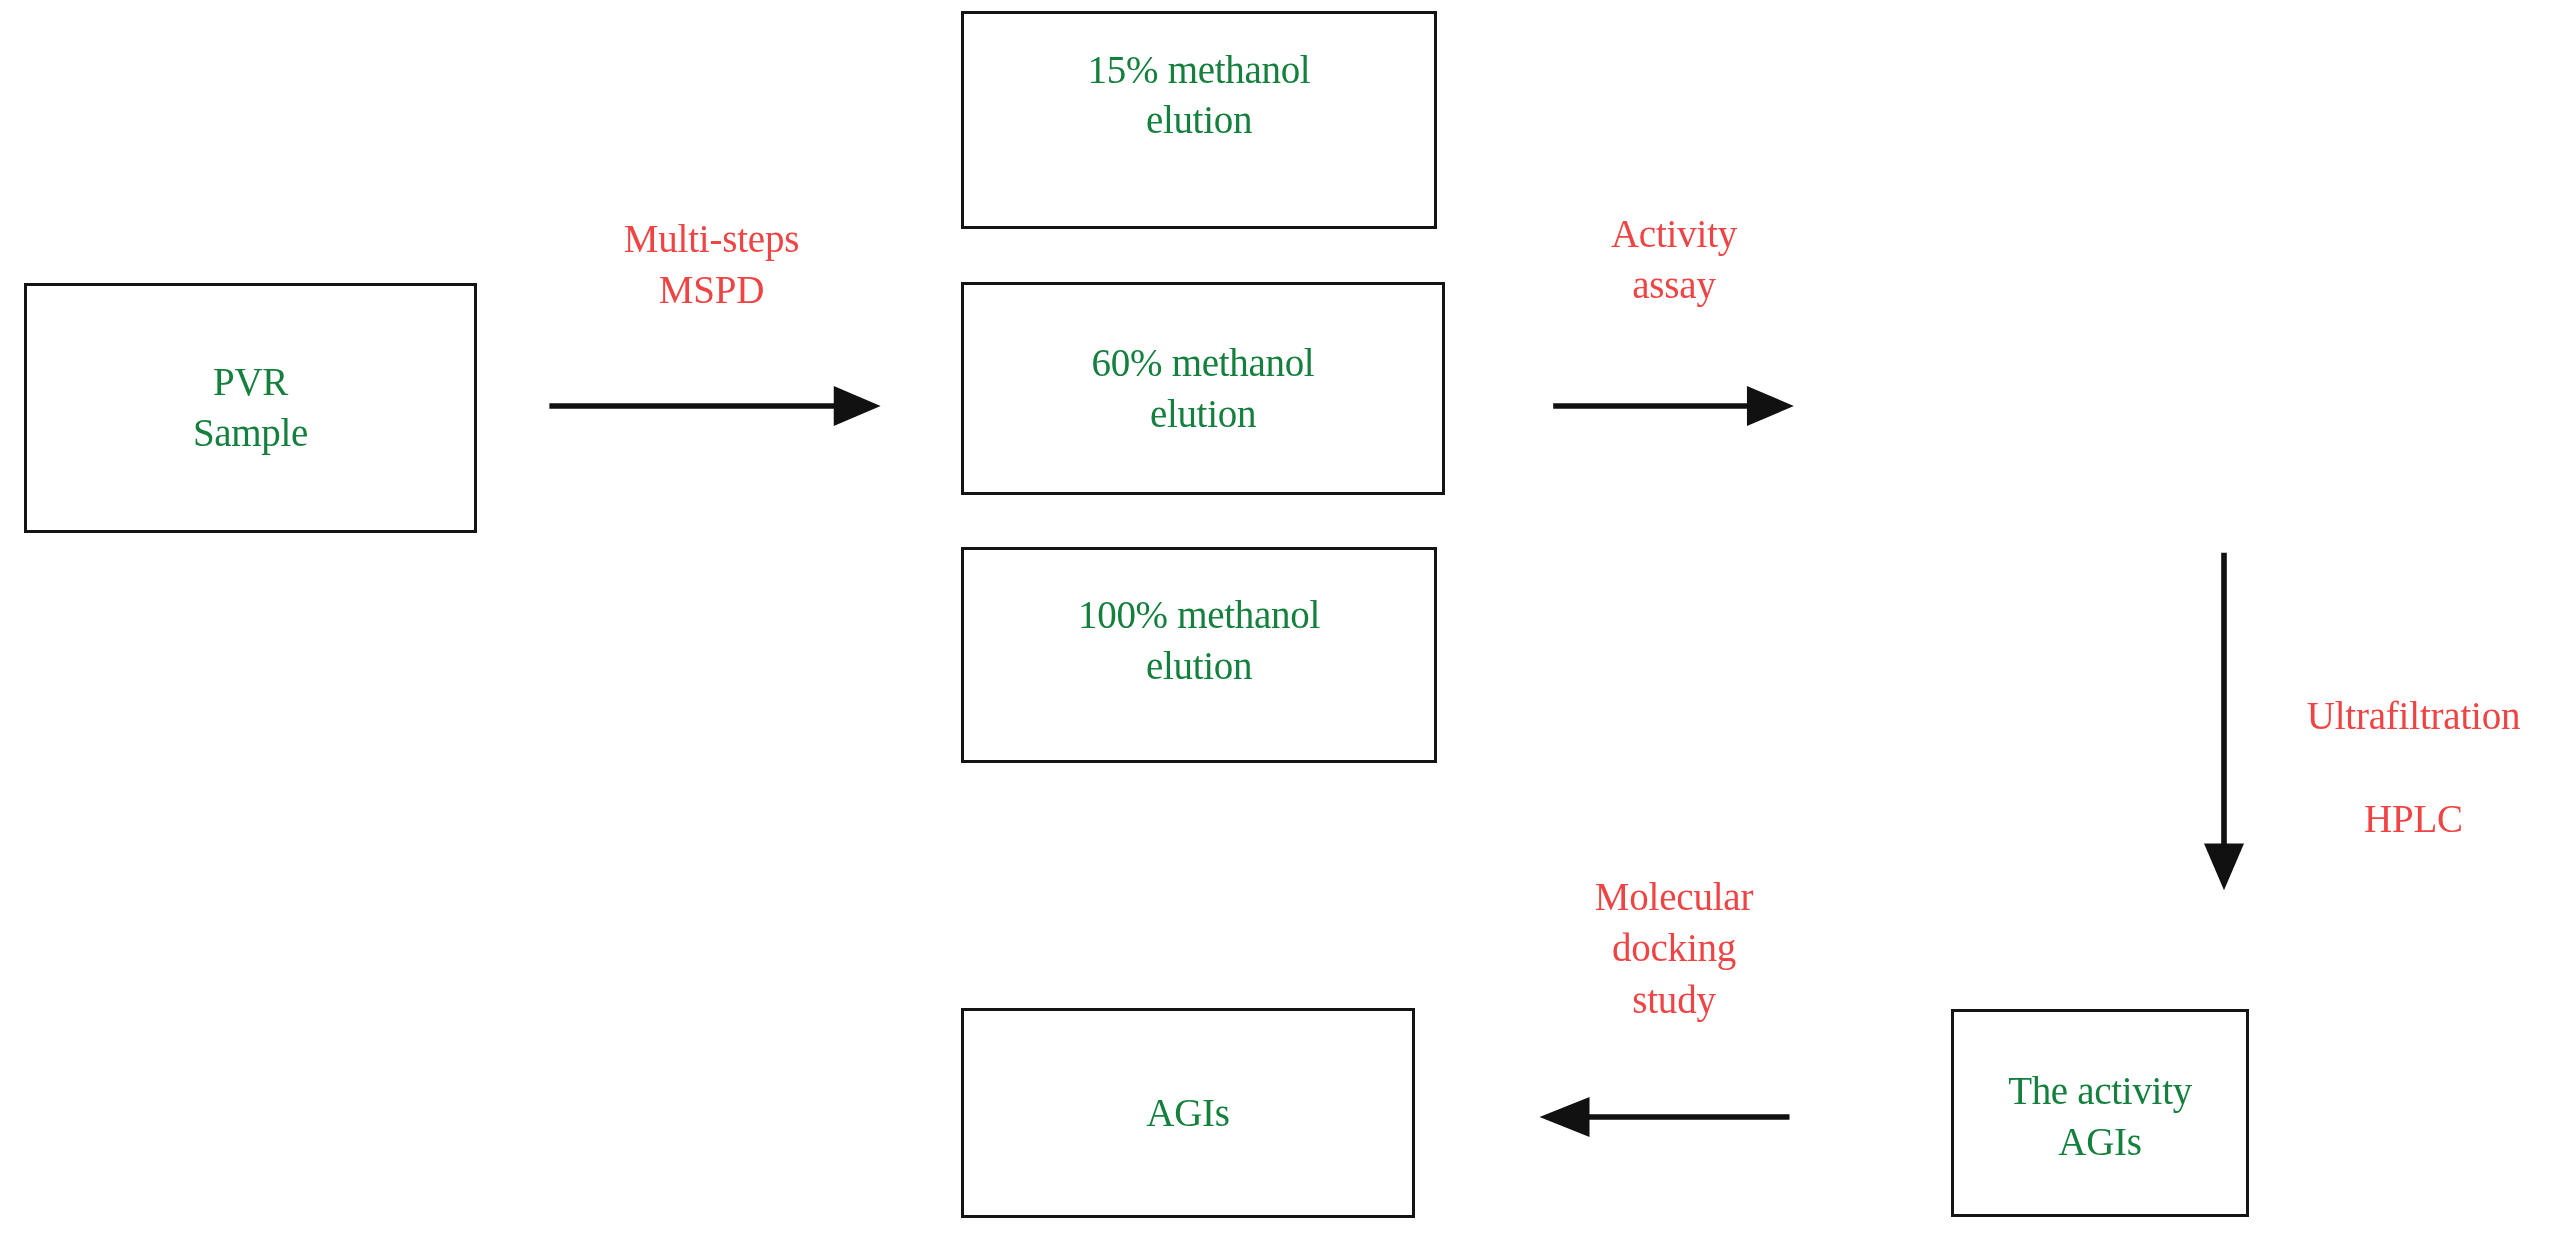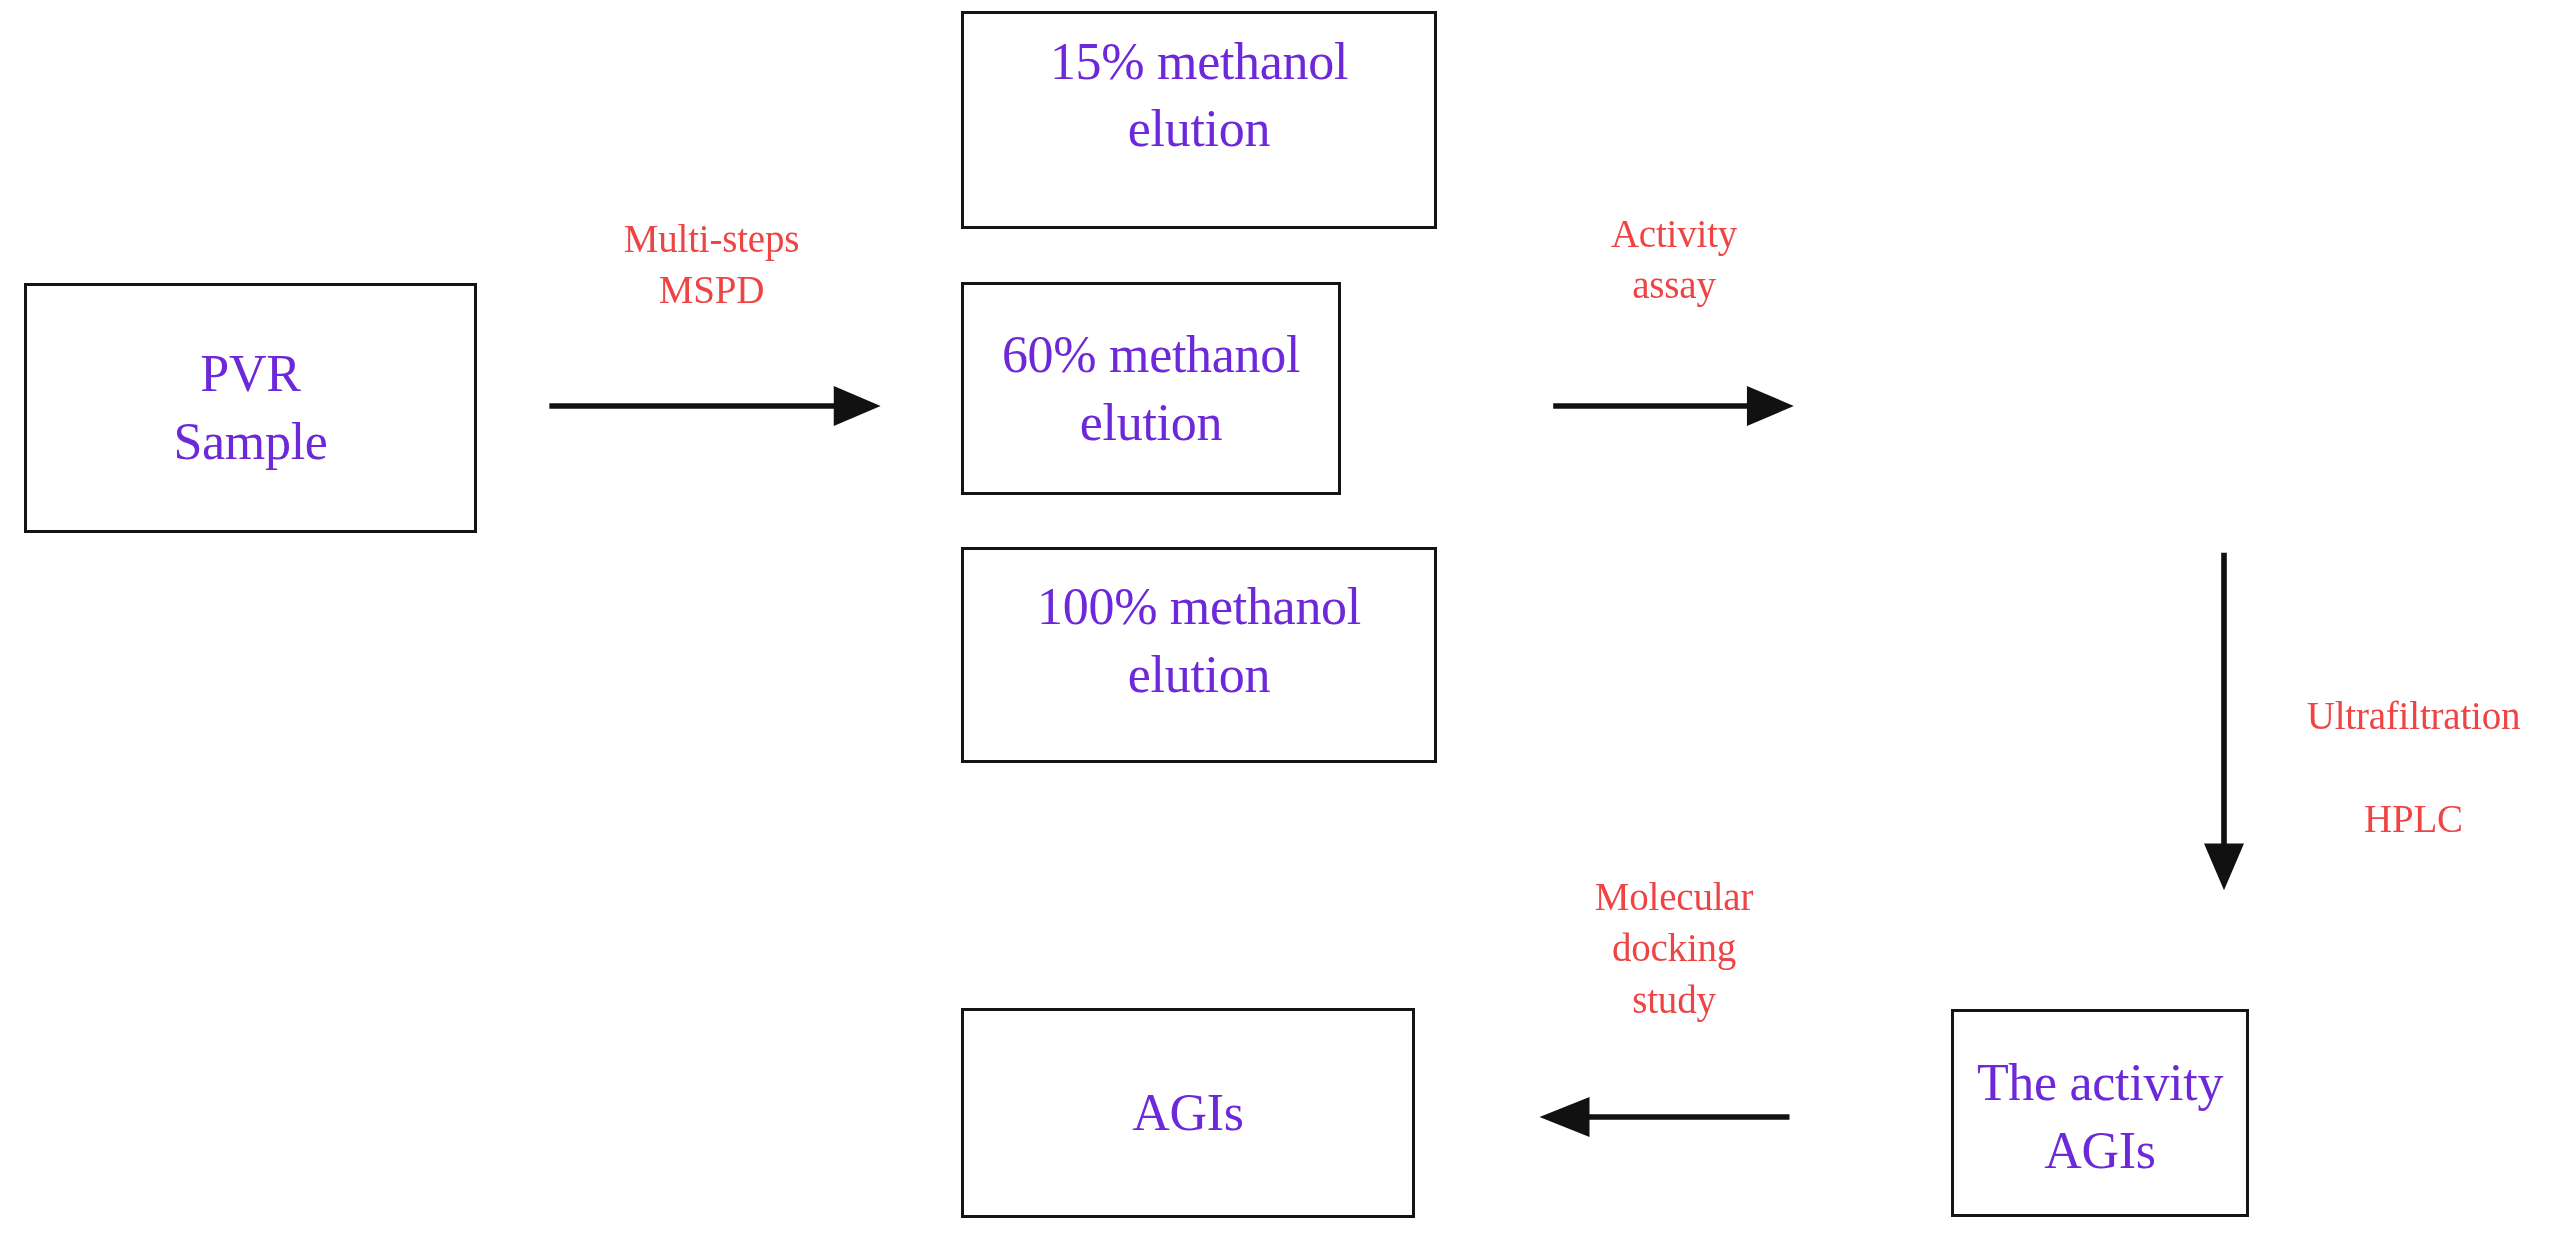--- a/index.html
+++ b/index.html
@@ -21,30 +21,30 @@
     box-sizing: border-box;
     border: 3.1px solid #141414;
     background: #ffffff;
     display: flex;
     align-items: center;
     justify-content: center;
     text-align: center;
   }
   .node .node-label {
     display: block;
-    font-size: 52px;
+    font-size: 39px;
     line-height: 1.30;
     letter-spacing: -0.3px;
     white-space: pre-line;
-    color: #6d28d9;
+    color: #15803d;
   }
   
   #node-pvr-sample      { left: 24px;   top: 283px;  width: 453px;  height: 250px; }
   #node-elution-15      { left: 961px; top: 11.3px;   width: 476px;  height: 218px; }
-  #node-elution-60      { left: 961px; top: 282px;  width: 380px;  height: 213px; }
+  #node-elution-60      { left: 961px; top: 282px;  width: 484px;  height: 213px; }
   #node-elution-100     { left: 961px; top: 539px;  width: 476px;  height: 216px; margin-top: 8px; }
   #node-best-extraction { left: 1978px; top: 283px;  width: 426px;  height: 207px; }
   #node-potential-agis  { left: 1951px; top: 1009px; width: 298px;  height: 208px; }
   #node-agis            { left: 961px; top: 1008px; width: 454px;  height: 210px; }
 
   
   #node-elution-15  .node-label { transform: translateY(-25px); }
   #node-elution-100 .node-label { transform: translateY(-13.8px); }
   #node-potential-agis .node-label { transform: translateY(3.8px); }
 

